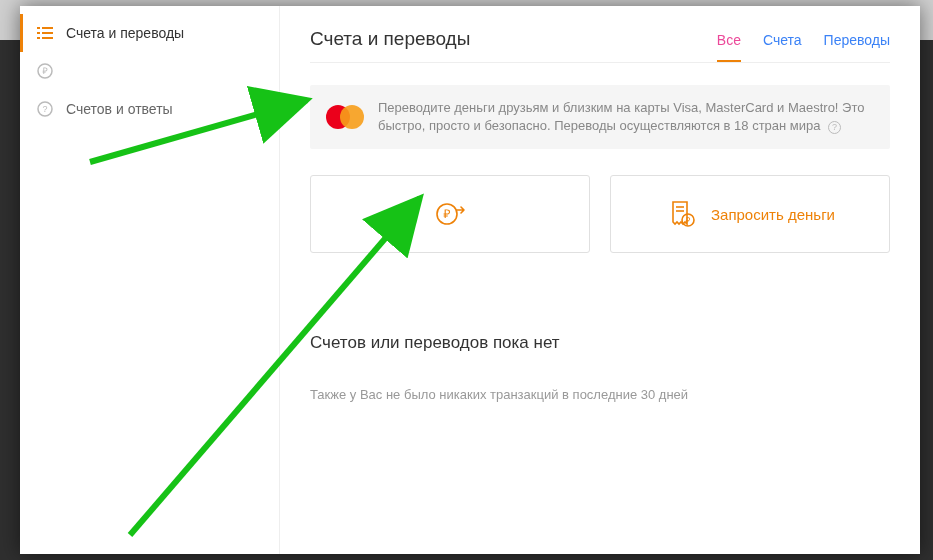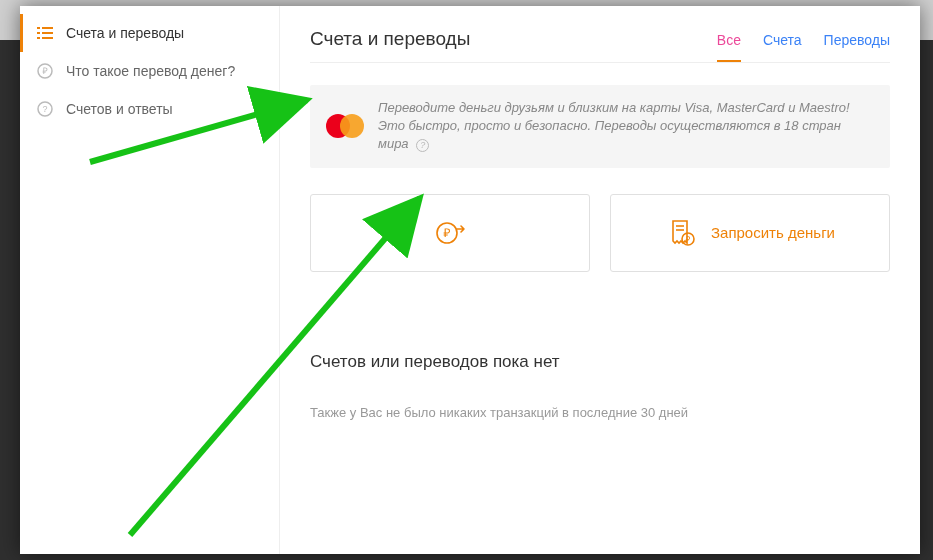--- a/index.html
+++ b/index.html
@@ -134,21 +134,20 @@
     height: 24px;
     border-radius: 50%;
     top: 0;
   }
   .mc-icon .c1 { background: #eb001b; left: 0; }
   .mc-icon .c2 { background: #f79e1b; right: 0; opacity: 0.9; }
   .info-text {
     font-size: 13px;
     color: #888;
     line-height: 1.4;
-    font-style: italic;
   }
   .help-q {
     display: inline-flex;
     align-items: center;
     justify-content: center;
     width: 13px; height: 13px;
     border: 1px solid #bbb;
     border-radius: 50%;
     font-size: 9px;
     color: #bbb;
@@ -225,21 +224,20 @@
       </span>
       <span>Счета и переводы</span>
     </div>
     <div class="sidebar-item">
       <span class="sidebar-icon">
         <svg width="16" height="16" viewBox="0 0 16 16" fill="none" stroke="currentColor" stroke-width="1.5">
             <circle cx="8" cy="8" r="7"></circle>
             <text x="8" y="11" font-size="9" text-anchor="middle" fill="currentColor" stroke="none">₽</text>
           </svg>
       </span>
-      <span>Что такое перевод денег?</span>
     </div>
     <div class="sidebar-item">
       <span class="sidebar-icon">
         <svg width="16" height="16" viewBox="0 0 16 16" fill="none" stroke="currentColor" stroke-width="1.5">
             <circle cx="8" cy="8" r="7"></circle>
             <text x="8" y="11" font-size="9" text-anchor="middle" fill="currentColor" stroke="none">?</text>
           </svg>
       </span>
       <span>Счетов и ответы</span>
     </div>

